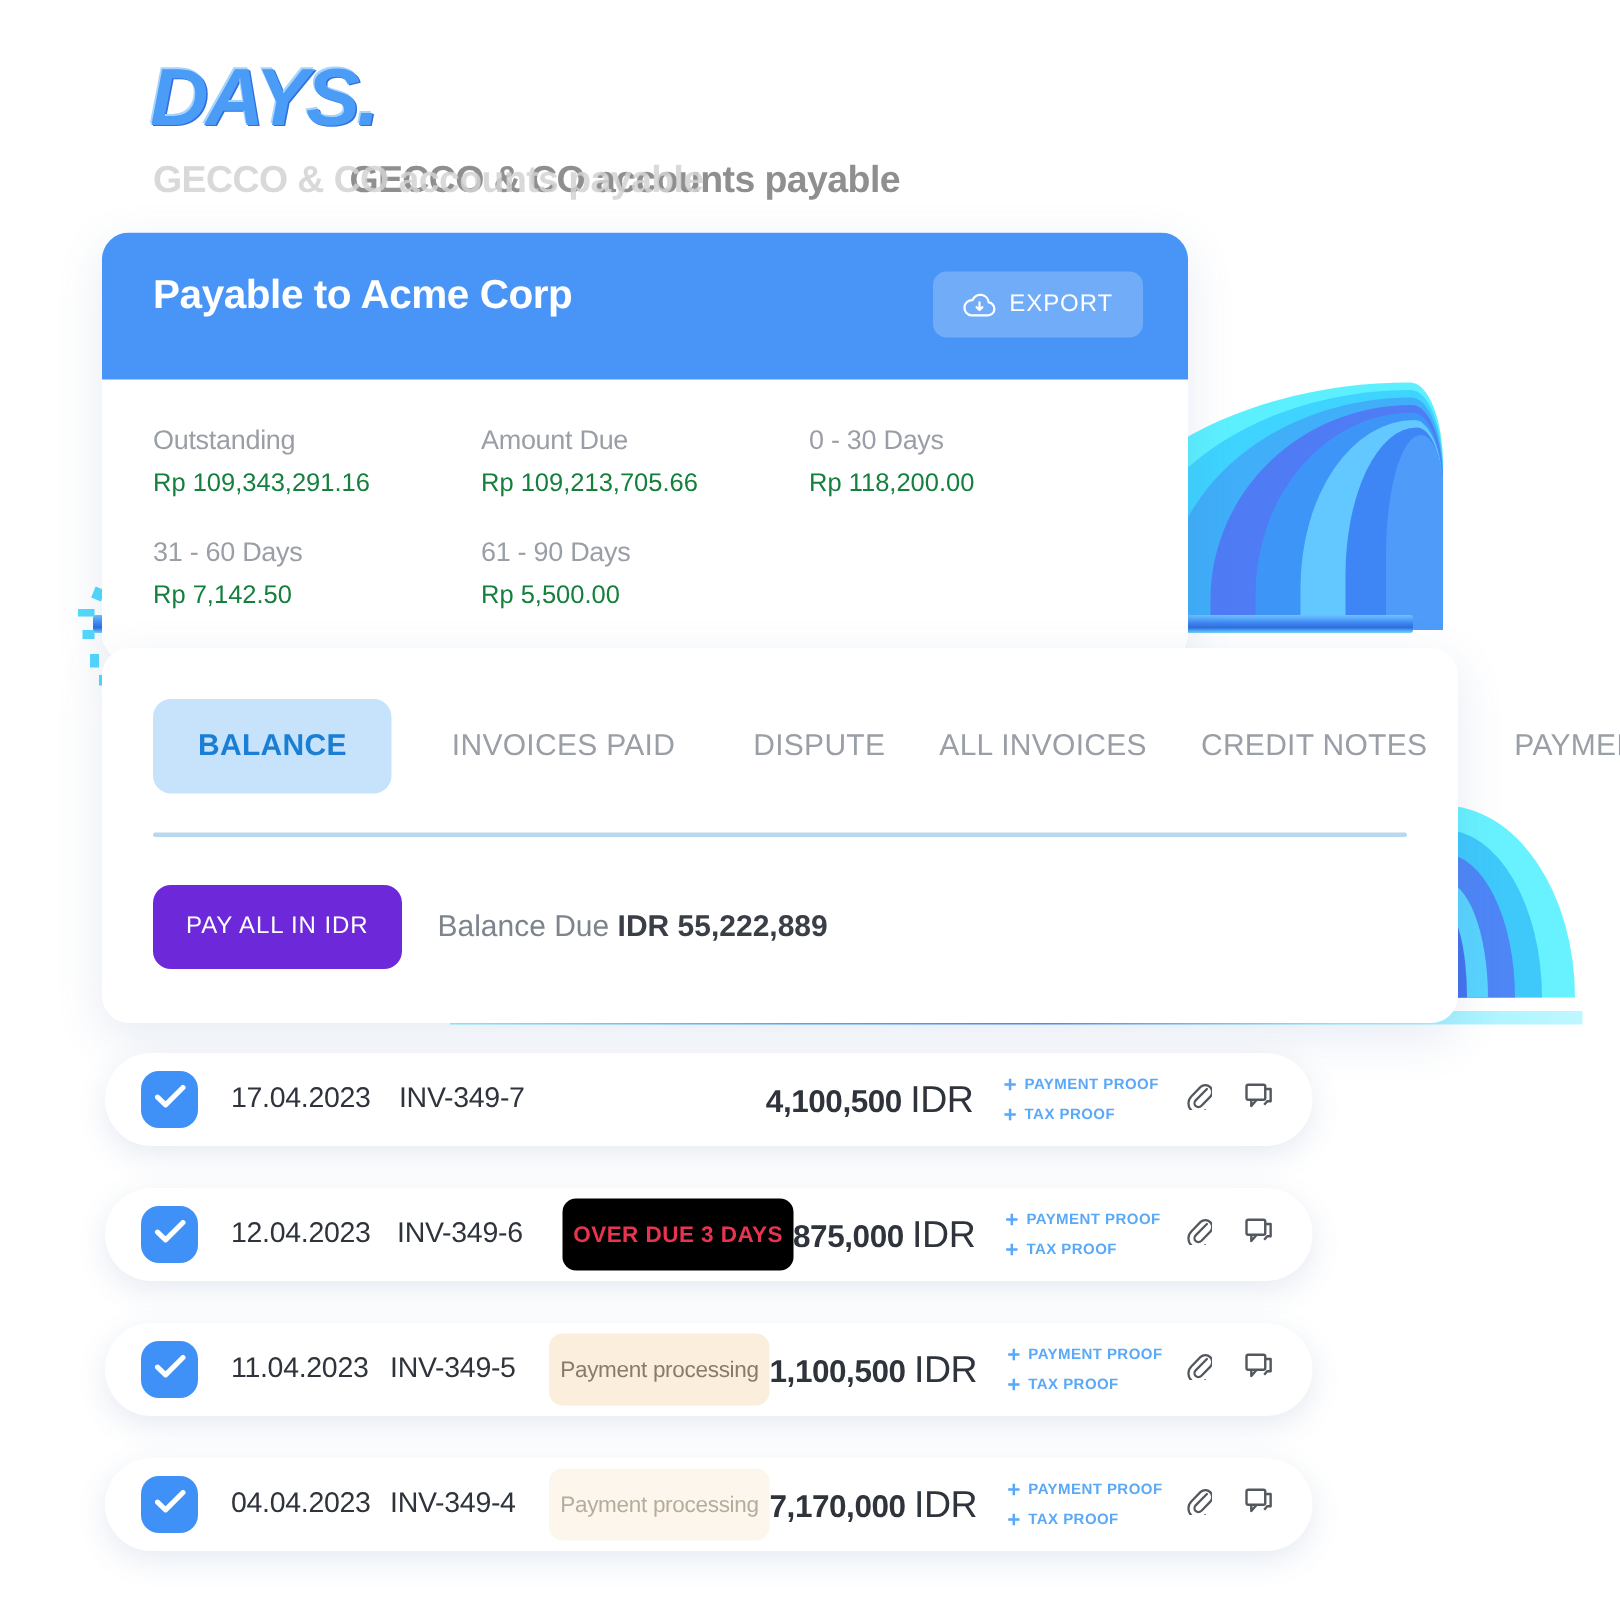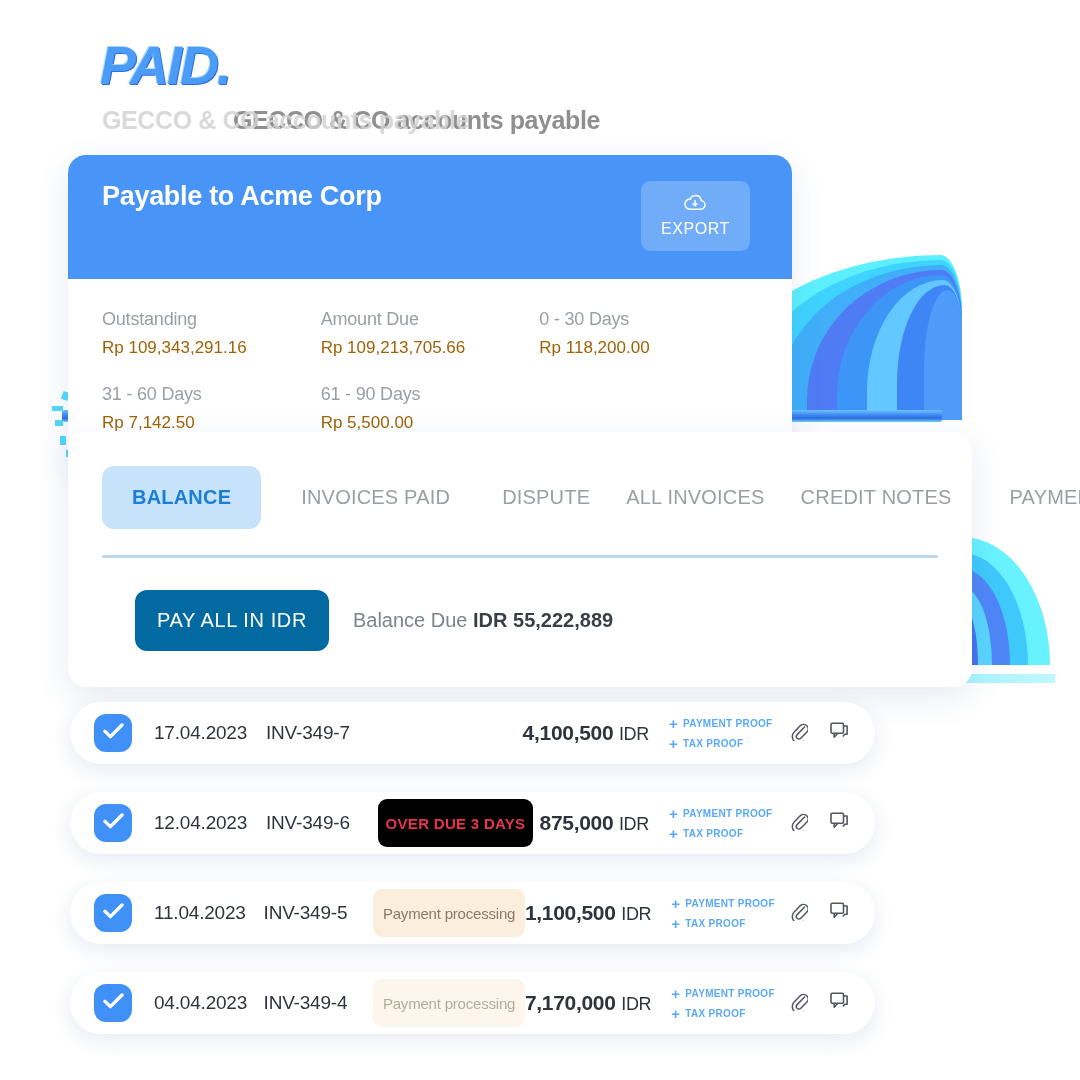--- a/index.html
+++ b/index.html
@@ -154,21 +154,21 @@
     left: 68px;
     top: 155px;
     width: 724px;
     border-radius: 18px;
     background: #ffffff;
     box-shadow: 0 10px 32px rgba(60,100,160,.13);
     overflow: hidden;
   }
   .summary-head {
     background: #4895f7;
-    padding: 26px 42px 28px 34px;
+    padding: 26px 30px 28px 34px;
     display: flex;
     align-items: flex-start;
     justify-content: space-between;
   }
   .summary-title {
     font-size: 27px;
     font-weight: bold;
     color: #ffffff;
     letter-spacing: -0.3px;
   }
@@ -183,39 +183,38 @@
     gap: 9px;
     background: rgba(255,255,255,.22);
     border: none;
     border-radius: 9px;
     padding: 13px 20px;
     color: #ffffff;
     font-size: 16px;
     letter-spacing: .6px;
     cursor: pointer;
     font-family: "Liberation Sans", sans-serif;
-    flex-direction: column;
   }
   .export-btn svg { display: block; }
 
   .summary-grid {
     padding: 30px 34px 34px 34px;
     display: grid;
     grid-template-columns: 1fr 1fr 1fr;
     row-gap: 26px;
   }
   .stat-label {
     font-size: 18px;
     color: #9a9ea6;
     letter-spacing: -0.2px;
   }
   .stat-value {
     margin-top: 8px;
     font-size: 17px;
-    color: #a16207;
+    color: #15803d;
   }
 
   
   .card-tabs {
     position: absolute;
     left: 68px;
     top: 432px;
     width: 904px;
     border-radius: 18px;
     background: #ffffff;
@@ -249,30 +248,29 @@
     background: #b9d8ee;
     border-radius: 2px;
   }
   .pay-row {
     margin-top: 32px;
     display: flex;
     align-items: center;
     gap: 24px;
   }
   .pay-btn {
-    background: #0369a1;
+    background: #6d28d9;
     border: none;
     border-radius: 12px;
     color: #ffffff;
-    font-size: 20px;
+    font-size: 16px;
     letter-spacing: .6px;
     padding: 19px 22px;
     cursor: pointer;
     font-family: "Liberation Sans", sans-serif;
-    margin-left: 33px;
   }
   .balance-due {
     font-size: 20px;
     color: #7e848d;
   }
   .balance-due b {
     color: #3a3f47;
   }
 
   
@@ -338,21 +336,21 @@
   .inv-amount {
     flex: 1;
     text-align: right;
     padding-right: 6px;
     font-size: 21px;
     color: #2f343c;
     white-space: nowrap;
     letter-spacing: -0.3px;
   }
   .inv-amount b { font-weight: bold; }
-  .inv-amount span { font-weight: normal; font-size: 18px; }
+  .inv-amount span { font-weight: normal; font-size: 25px; }
 
   .proofs {
     width: 106px;
     margin-left: 14px;
     display: flex;
     flex-direction: column;
     gap: 5px;
   }
   .proof-link {
     display: flex;
@@ -406,21 +404,21 @@
     <i class="bl1"></i>
       <i class="bl2"></i>
       <i class="bl3"></i>
       <i class="bl4"></i>
       <i class="bl5"></i>
   </div>
   <div class="deco-new-badge">NEW</div>
 </div>
 
 <div class="brand">
-  <div class="brand-logo">PAID.</div>
+  <div class="brand-logo">DAYS.</div>
   <div class="brand-sub">
     <span class="ghost">GECCO &amp; CO accounts payable</span>
     <span>GECCO &amp; CO accounts payable</span>
   </div>
 </div>
 
 <div class="card-summary">
   <div class="summary-head">
     <div>
       <div class="summary-title">Payable to Acme Corp</div>

